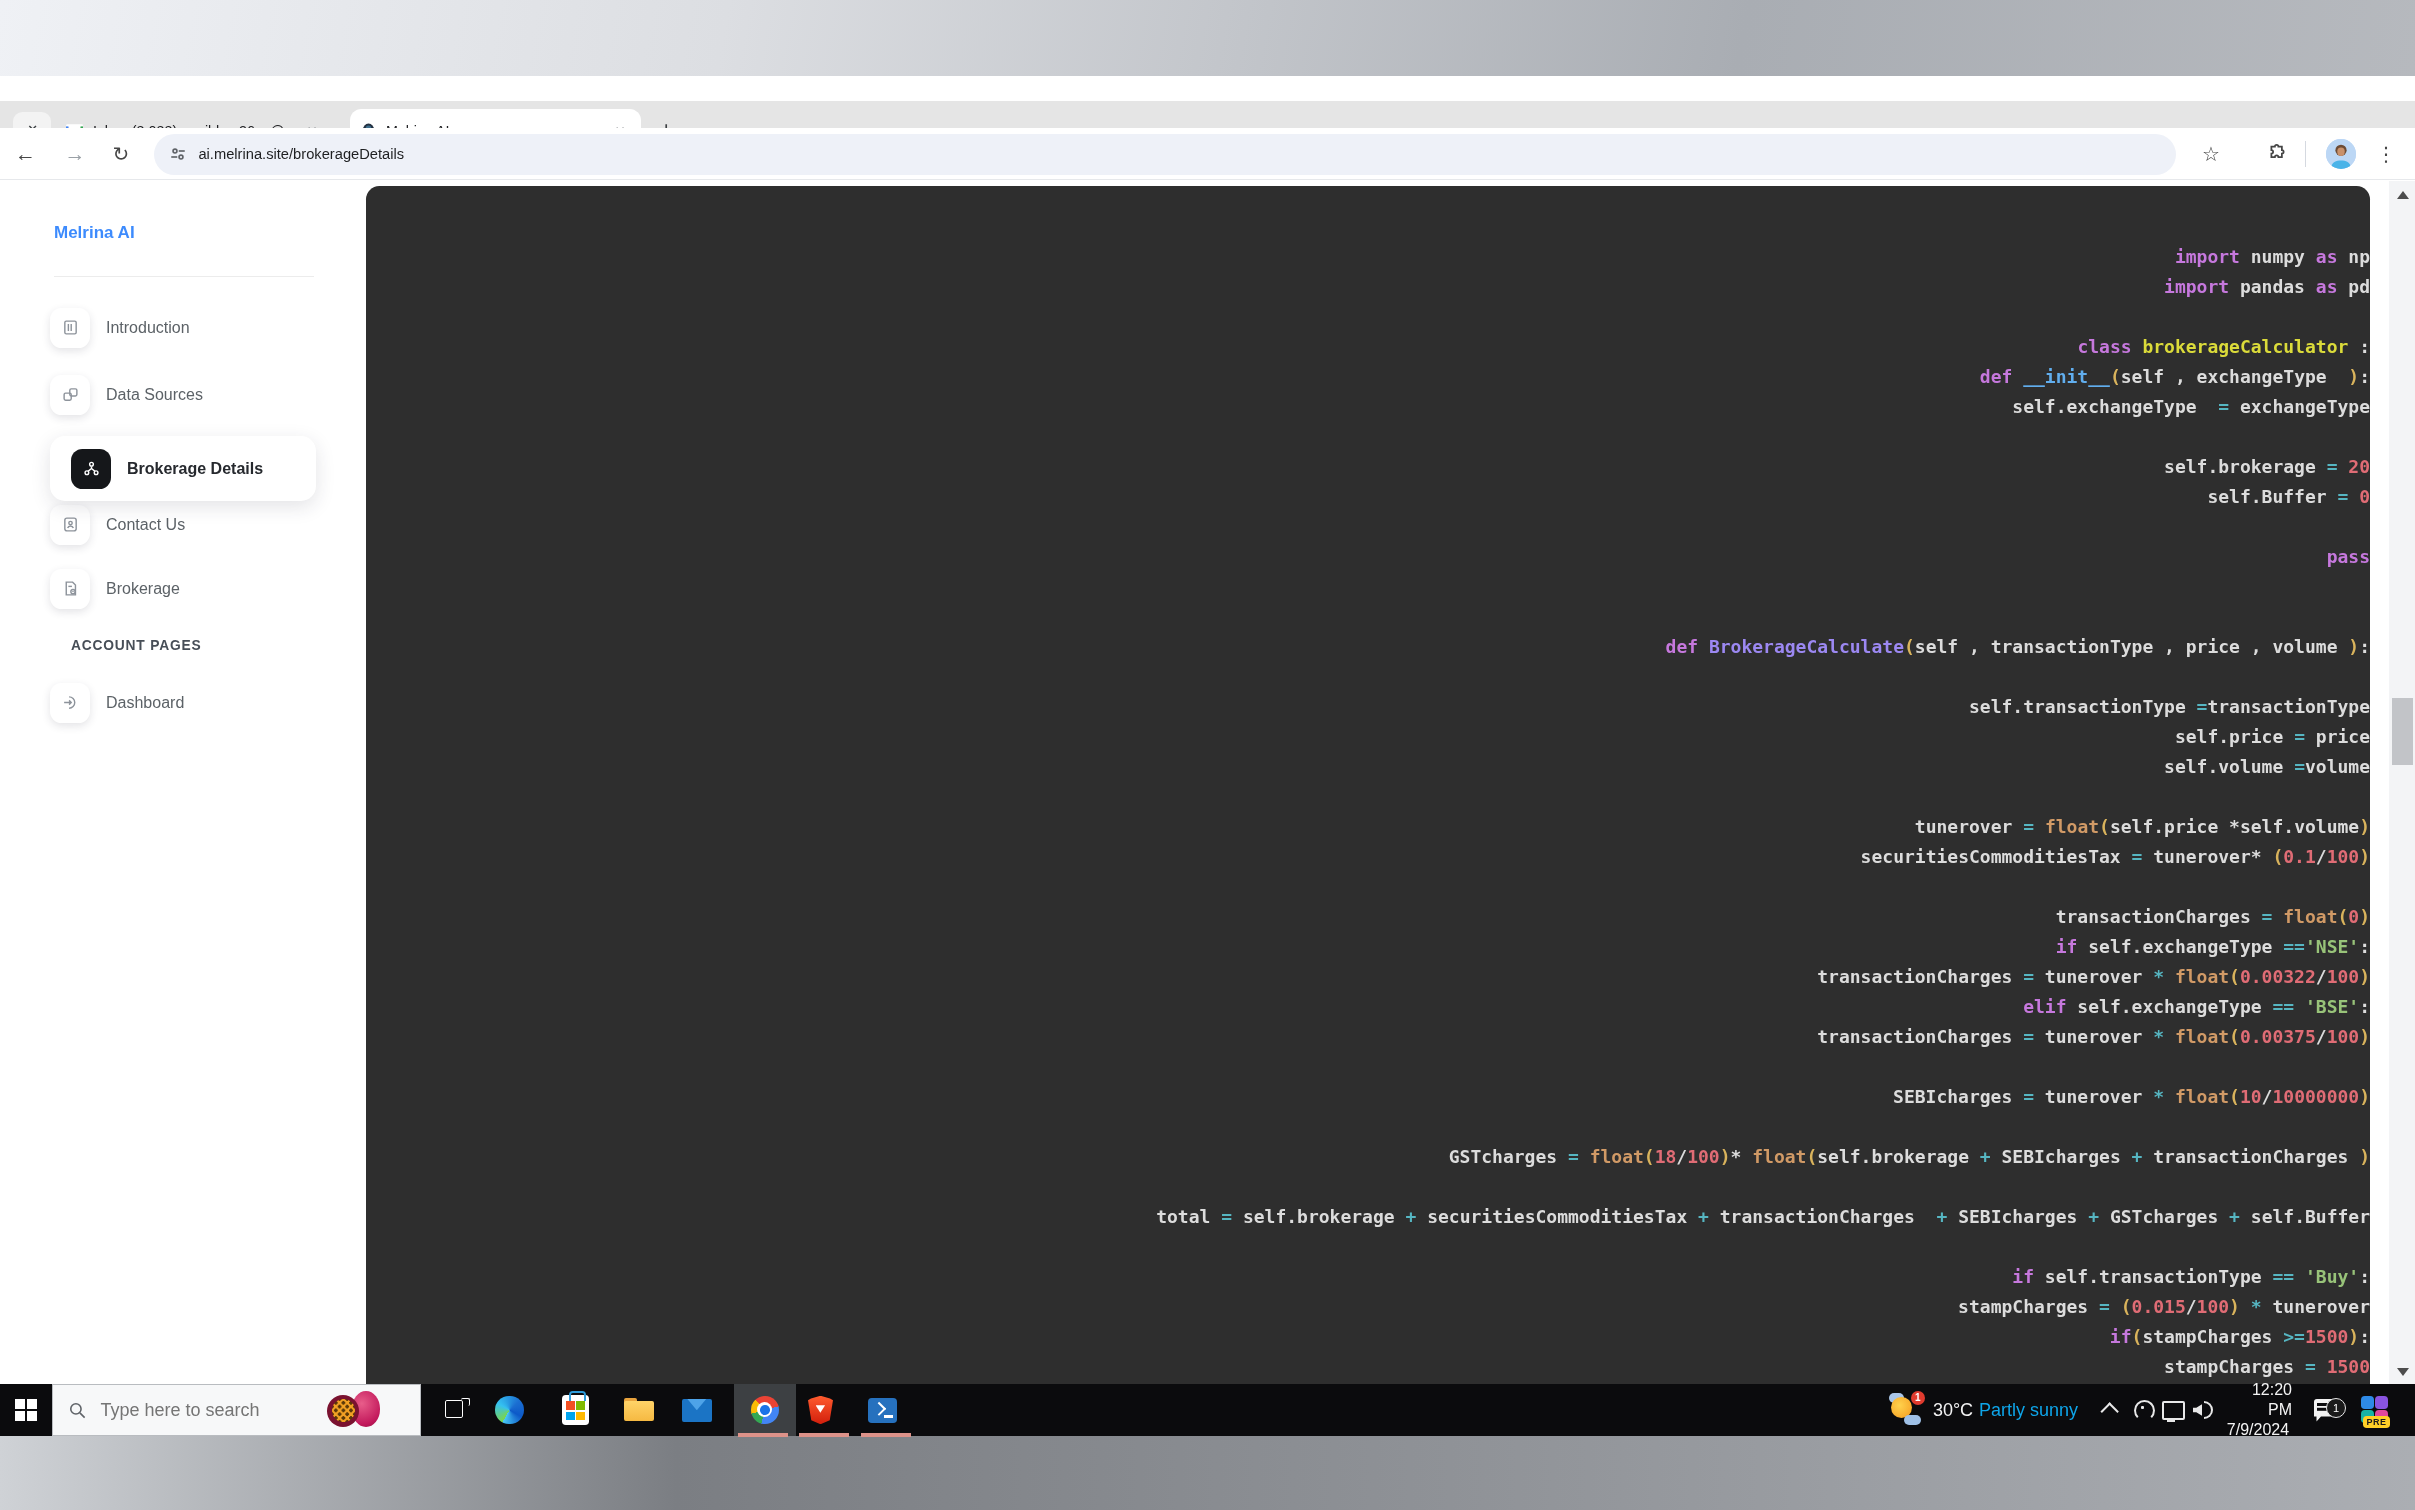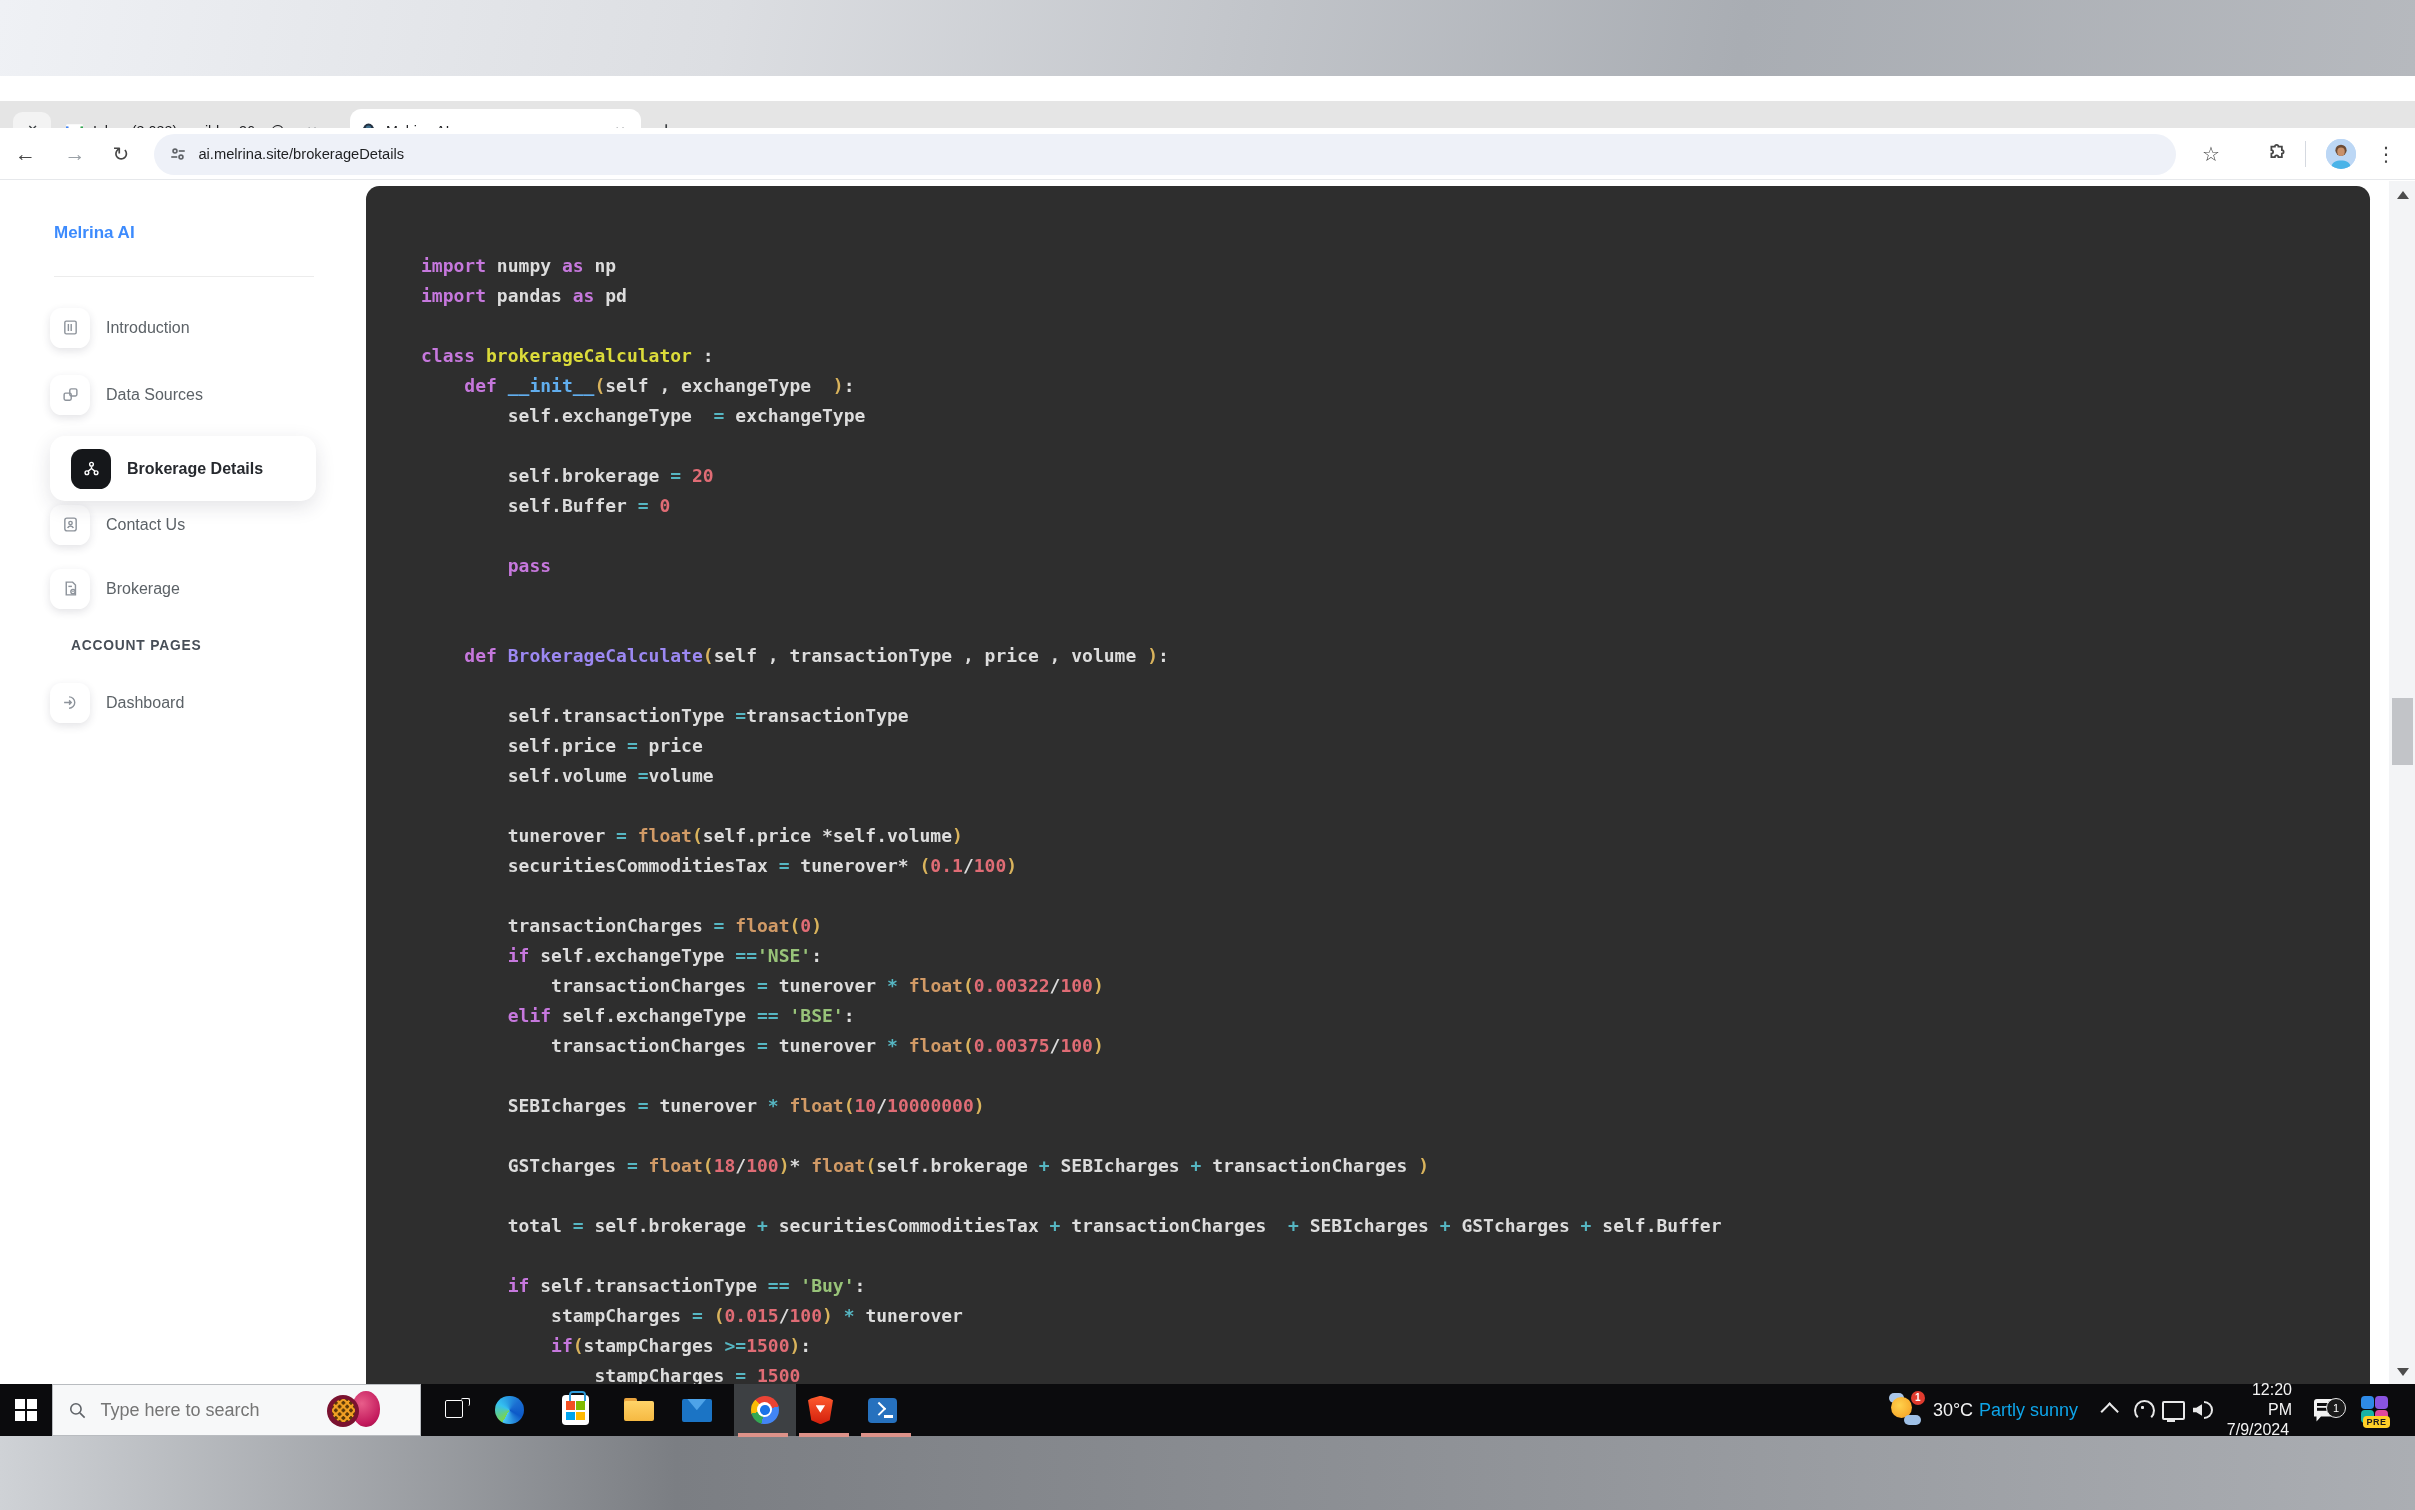--- a/index.html
+++ b/index.html
@@ -59,22 +59,22 @@
   .nav-label{font-size:16px;color:#5c6267;}
   .nav-item.active{left:50px;width:266px;height:65px;background:#fff;border-radius:15px;
     box-shadow:0 5.7px 19px rgba(40,40,60,.13);padding-left:21px;box-sizing:border-box;}
   .nav-item.active .icon-box{background:#15171a;color:#fff;box-shadow:none;}
   .nav-item.active .nav-label{font-weight:bold;color:#26292e;}
   .sb-section{position:absolute;left:71px;top:457px;font-size:13.8px;font-weight:bold;letter-spacing:0.8px;color:#474e57;}
 
   
   .code-panel{position:absolute;left:366px;top:4.8px;width:2004px;height:1198px;background:#2e2e2e;
     border-radius:13.3px 13.3px 0 0;overflow:hidden;}
-  pre.code{margin:9px;padding:56px 0 0 46px;font-family:"DejaVu Sans Mono",monospace;
-    font-size:18px;font-weight:bold;line-height:30px;color:#dcdcdc;}
+  pre.code{margin:0;padding:56px 0 0 46px;font-family:"DejaVu Sans Mono",monospace;
+    font-size:18px;font-weight:bold;line-height:30px;color:#dcdcdc;text-align:right;}
   .cl{white-space:pre;height:30px;}
   .tk-k{color:#c678dd}.tk-cls{color:#dbdb3a}.tk-fnb{color:#61aeee}.tk-fnp{color:#9c88f2}
   .tk-p{color:#d9b35c}.tk-o{color:#56b6c2}.tk-n{color:#e06c75}.tk-s{color:#98c379}
   .tk-b{color:#d19a66}.tk-t{color:#dcdcdc}
 
   
   .scrollbar{position:absolute;left:2389px;top:0;width:27px;height:100%;background:#f3f4f6;}
   .scroll-arrow{position:absolute;left:7.6px;width:0;height:0;border-left:6.7px solid transparent;border-right:6.7px solid transparent;}
   .scroll-arrow.up{top:9.5px;border-bottom:8.6px solid #4d4d4d;}
   .scroll-arrow.down{bottom:7.6px;border-top:8.6px solid #4d4d4d;}

